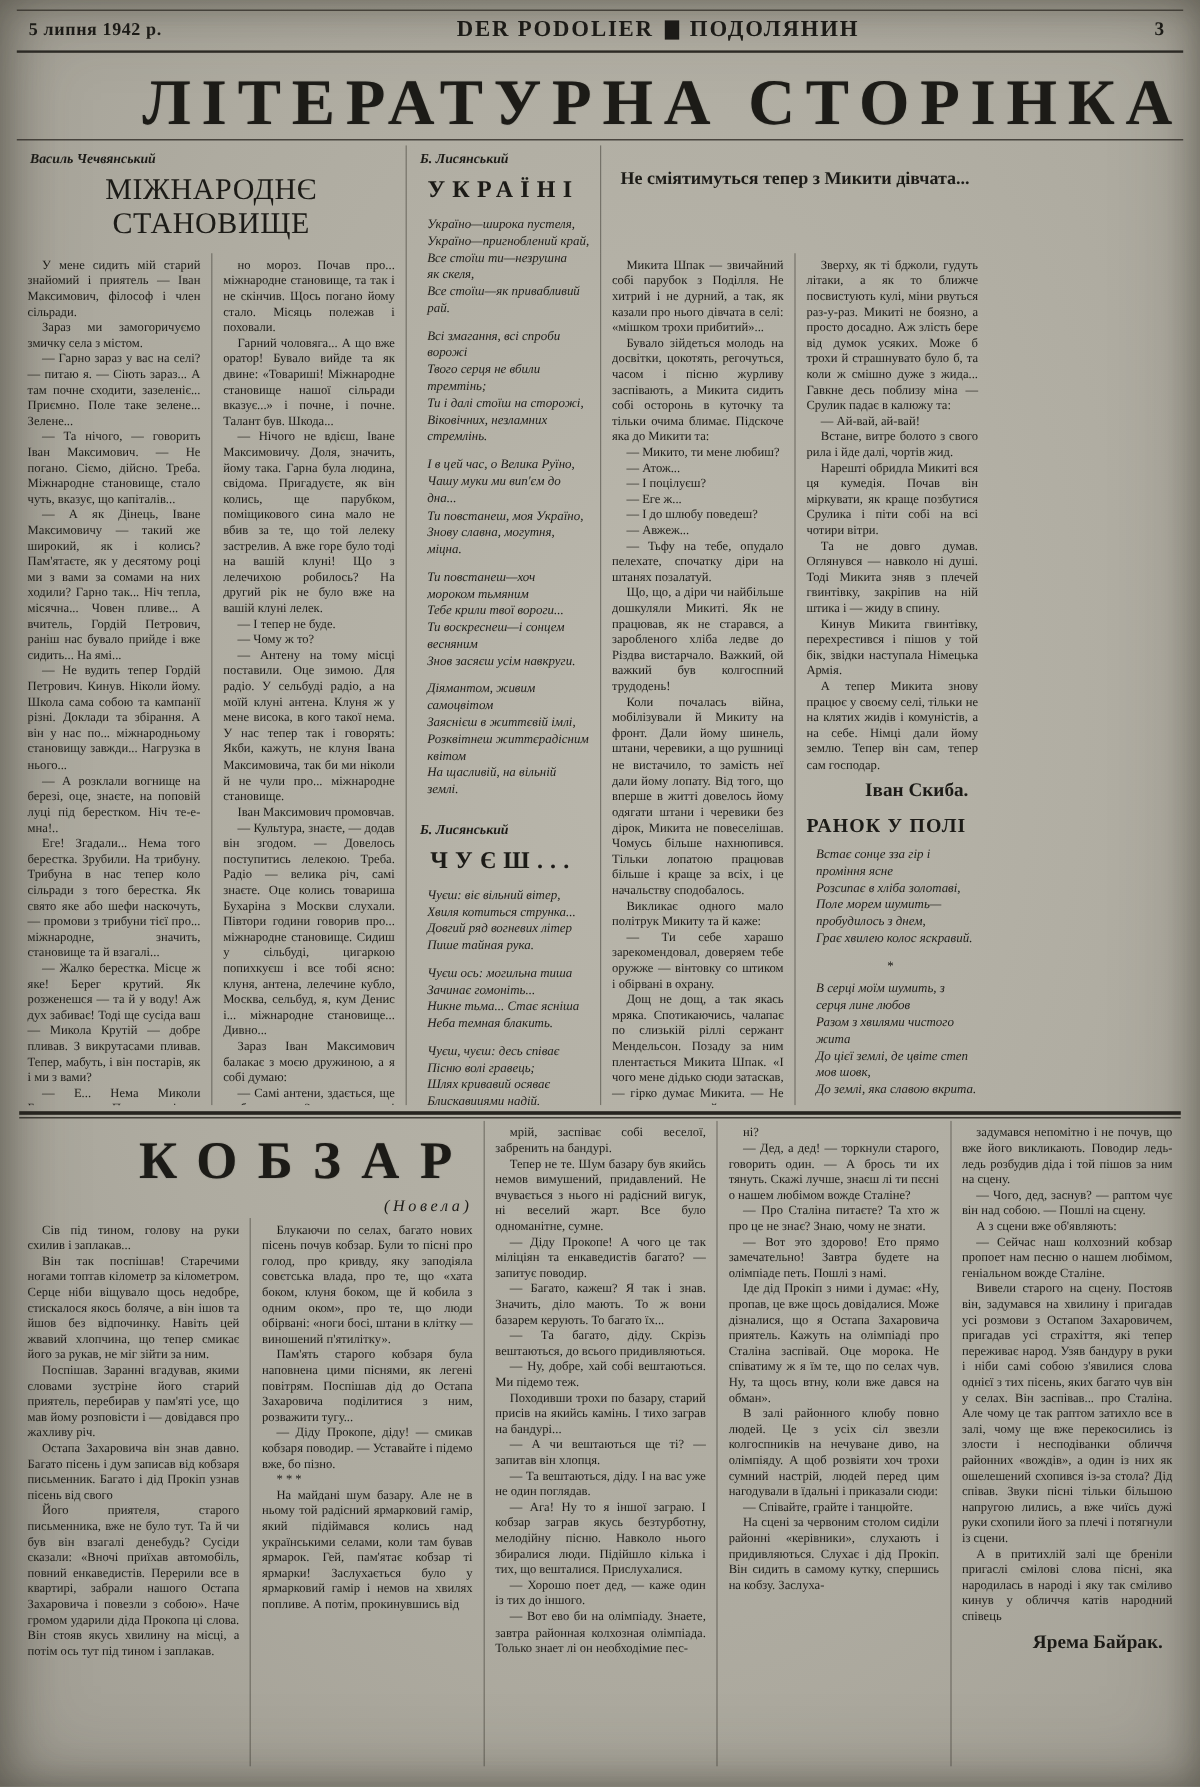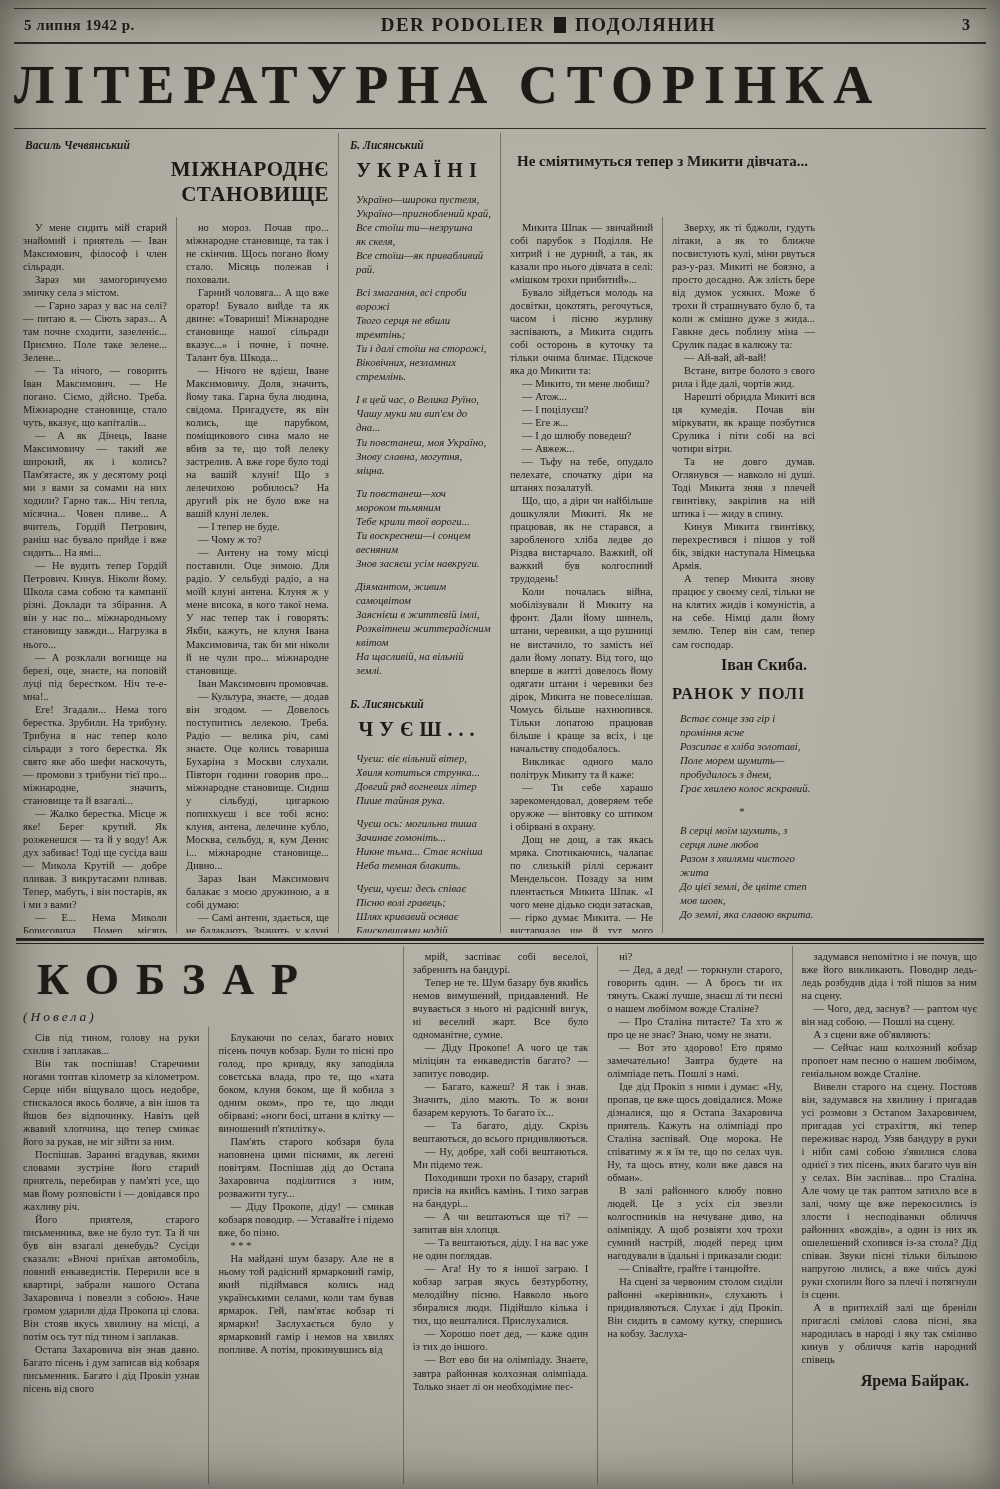--- a/index.html
+++ b/index.html
@@ -15,38 +15,38 @@
     box-shadow: inset 0 0 70px rgba(55,50,40,.35), inset 10px 0 35px rgba(40,38,30,.28), inset -6px 0 22px rgba(40,38,30,.18);
   }
   
   .masthead { display:flex; justify-content:space-between; align-items:center;
     border-top:1px solid #33302a; border-bottom:2px solid #2c2a25; padding:5px 10px 6px; font-weight:bold; }
   .date { font-size:15px; letter-spacing:.5px; }
   .mast-center { display:flex; align-items:center; gap:9px; font-size:19px; letter-spacing:1.5px; }
   .mast-block { width:12px; height:16px; background:#1b1a17; display:inline-block; }
   .pageno { font-size:16px; padding-right:6px; }
   
-  .main-title { text-align:left; font-weight:bold; font-size:54px; letter-spacing:9px;
-    padding:10px 0 12px; border-bottom:1.5px solid #2e2b26; white-space:nowrap;
+  .main-title { text-align:right; font-weight:bold; font-size:54px; letter-spacing:9px;
+    padding:10px 0 0; border-bottom:1.5px solid #2e2b26; white-space:nowrap;
     text-shadow: 0 0 1px rgba(30,28,22,.4); }
   
   .top-grid { display:grid; grid-template-columns:repeat(6,1fr); grid-template-rows:auto 1fr;
     grid-template-areas:"mh mh pc kh kh" "m1 m2 pc k1 k2"; height:800px; overflow:hidden; margin-top:4px; }
   .bottom-grid { display:grid; grid-template-columns:repeat(5,1fr); grid-template-rows:auto 1fr;
     grid-template-areas:"kt kt b3 b4 b5" "b1 b2 b3 b4 b5"; height:538px; overflow:hidden; }
   .cell { padding:4px 9px 2px; overflow:hidden; min-width:0; }
   .mh{grid-area:mh} .m1{grid-area:m1} .m2{grid-area:m2} .pc{grid-area:pc}
   .kh{grid-area:kh} .k1{grid-area:k1} .k2{grid-area:k2}
-  .kt{grid-area:kt; text-align:left; padding-top:8px;}
+  .kt{grid-area:kt; text-align:right; padding-top:8px;}
   .b1{grid-area:b1} .b2{grid-area:b2} .b3{grid-area:b3} .b4{grid-area:b4} .b5{grid-area:b5}
   .m2,.pc,.kh,.k1,.k2,.b2,.b3,.b4,.b5 { border-left:1px solid rgba(42,40,33,.45); }
   
   .body-text p { font-size:10.5px; line-height:1.24; text-indent:12px; text-align:justify; margin:0; }
   .byline { font-style:italic; font-weight:bold; font-size:11.5px; margin:2px 0 0 2px; }
-  .art-title { text-align:right; font-size:21px; font-weight:bold; letter-spacing:.5px; margin:6px 0 8px; }
+  .art-title { text-align:center; font-size:25px; font-weight:normal; letter-spacing:.5px; margin:6px 0 8px; }
   .mykyta-title { text-align:center; font-size:15px; font-weight:bold; margin:16px 4px 8px; }
   .poem-title { text-align:center; font-size:20px; font-weight:bold; letter-spacing:6px; margin:8px 0 10px; }
   .poem p { font-style:italic; font-size:10.8px; line-height:1.3; white-space:pre-line; margin:0 0 9px 8px; }
   .poem p.sep { font-style:normal; text-align:center; margin:0 0 5px; letter-spacing:3px; }
   .signature { text-align:right; font-weight:bold; font-size:16px; margin:5px 8px 2px 0; }
   .location { font-size:10.5px; font-style:italic; margin:2px 0 0 4px; }
   .sub-title { text-align:left; font-size:16.5px; font-weight:bold; letter-spacing:1px; margin:10px 0 7px; }
   .poem-gap { height:10px; }
   .section-divider { border-top:3px solid #26241f; border-bottom:1px solid #26241f; height:6px; margin:5px 2px 2px; }
   .kobzar-title { font-size:44px; font-weight:bold; letter-spacing:17px; padding-left:14px;
@@ -222,22 +222,22 @@
 
     <div class="cell kt">
       <h2 class="kobzar-title">КОБЗАР</h2>
       <div class="kobzar-sub">(Новела)</div>
     </div>
 
     <div class="cell b1 body-text">
         <p>Сів під тином, голову на руки схилив і заплакав...</p>
         <p>Він так поспішав! Старечими ногами топтав кілометр за кілометром. Серце ніби віщувало щось недобре, стискалося якось боляче, а він ішов та йшов без відпочинку. Навіть цей жвавий хлопчина, що тепер смикає його за рукав, не міг зійти за ним.</p>
         <p>Поспішав. Заранні вгадував, якими словами зустріне його старий приятель, перебирав у пам'яті усе, що мав йому розповісти і — довідався про жахливу річ.</p>
+        <p>Остапа Захаровича він знав давно. Багато пісень і дум записав від кобзаря письменник. Багато і дід Прокіп узнав пісень від свого</p>
         <p>Його приятеля, старого письменника, вже не було тут. Та й чи був він взагалі денебудь? Сусіди сказали: «Вночі приїхав автомобіль, повний енкаведистів. Перерили все в квартирі, забрали нашого Остапа Захаровича і повезли з собою». Наче громом ударили діда Прокопа ці слова. Він стояв якусь хвилину на місці, а потім ось тут під тином і заплакав.</p>
-        <p>Остапа Захаровича він знав давно. Багато пісень і дум записав від кобзаря письменник. Багато і дід Прокіп узнав пісень від свого</p>
       </div>
     <div class="cell b2 body-text">
         <p>Блукаючи по селах, багато нових пісень почув кобзар. Були то пісні про голод, про кривду, яку заподіяла совєтська влада, про те, що «хата боком, клуня боком, ще й кобила з одним оком», про те, що люди обірвані: «ноги босі, штани в клітку — виношений п'ятилітку».</p>
         <p>Пам'ять старого кобзаря була наповнена цими піснями, як легені повітрям. Поспішав дід до Остапа Захаровича поділитися з ним, розважити тугу...</p>
         <p>— Діду Прокопе, діду! — смикав кобзаря поводир. — Уставайте і підемо вже, бо пізно.</p>
         <p class="sep">* * *</p>
         <p>На майдані шум базару. Але не в ньому той радісний ярмарковий гамір, який підіймався колись над українськими селами, коли там бував ярмарок. Гей, пам'ятає кобзар ті ярмарки! Заслухається було у ярмарковий гамір і немов на хвилях попливе. А потім, прокинувшись від</p>
       </div>
     <div class="cell b3 body-text">
         <p>мрій, заспіває собі веселої, забренить на бандурі.</p>

